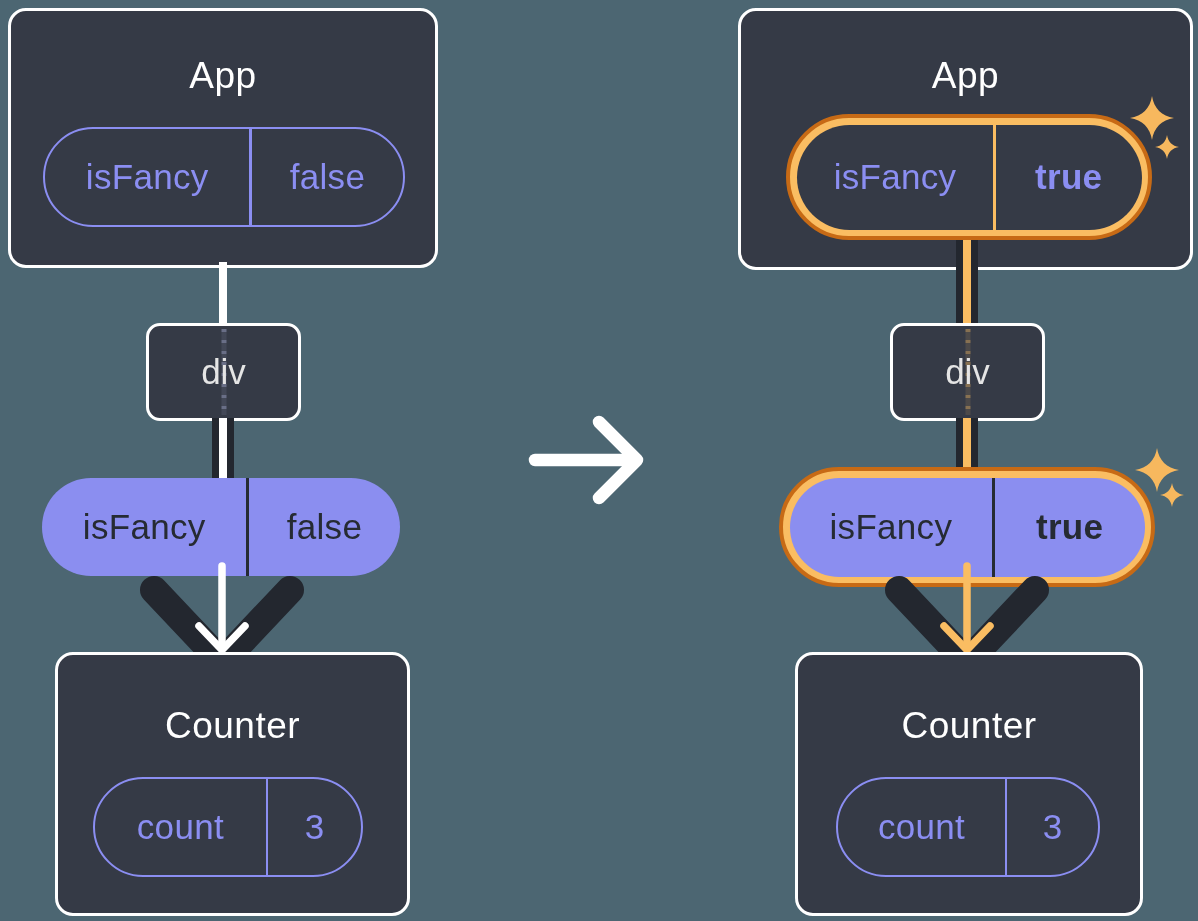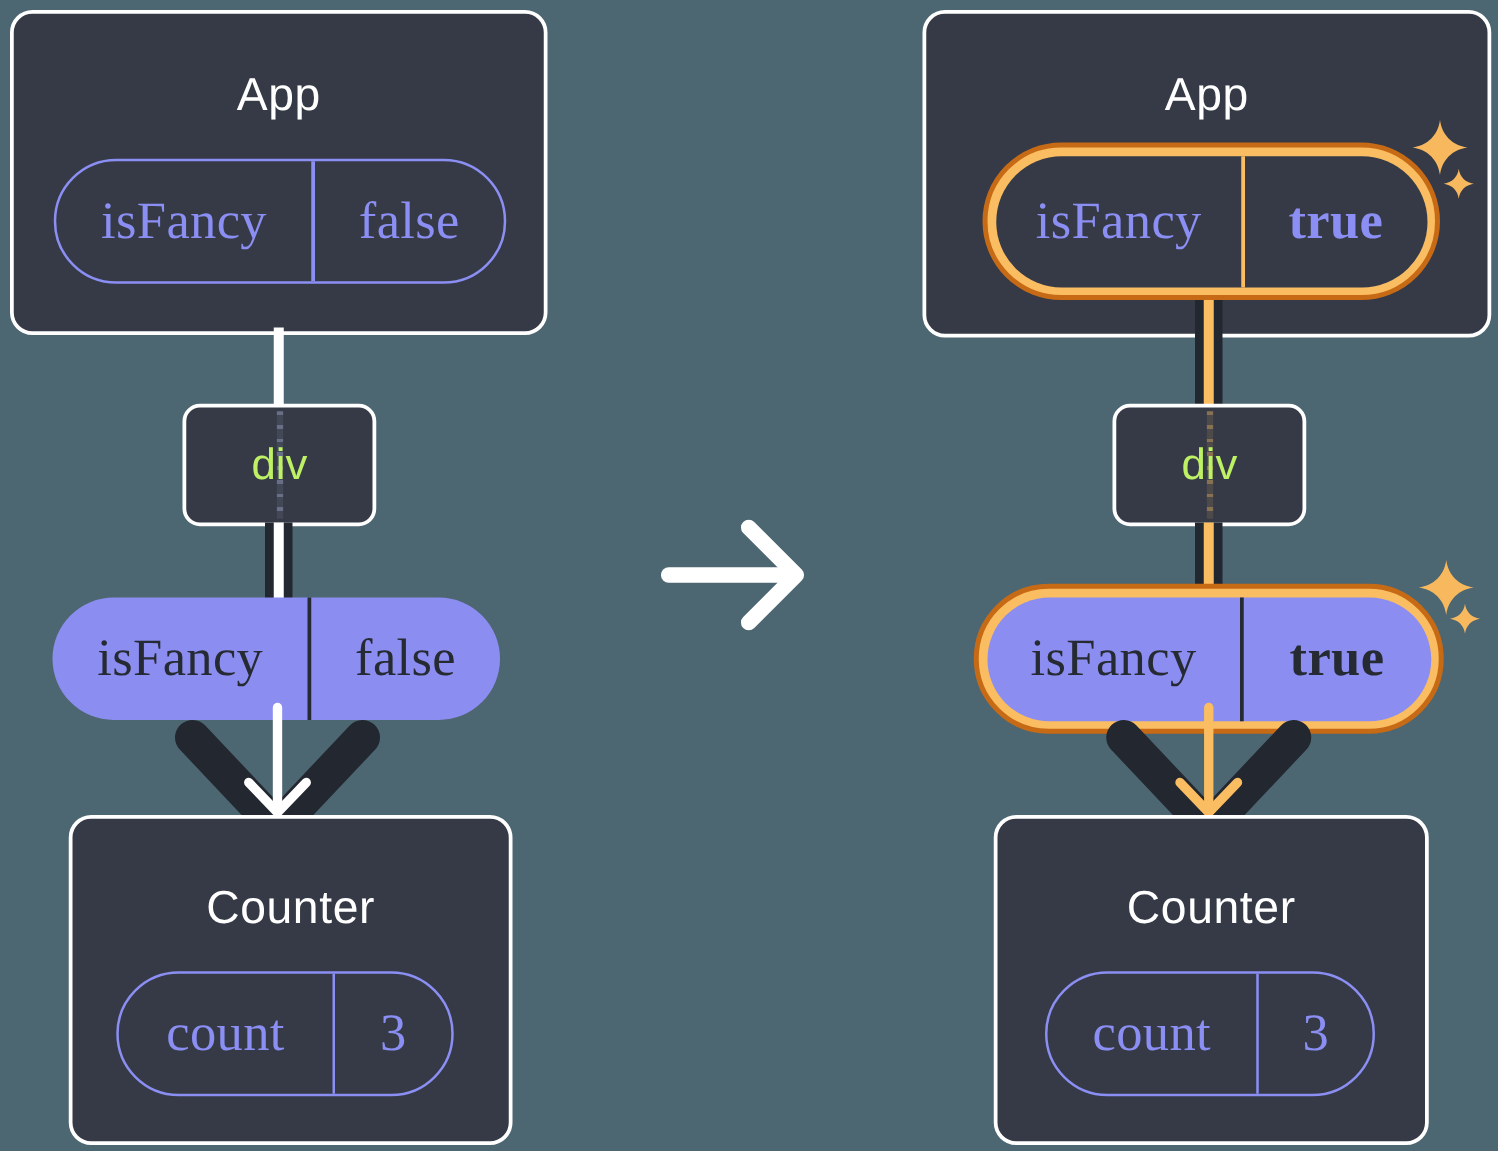--- a/index.html
+++ b/index.html
@@ -10,25 +10,25 @@
   .box{
     position:absolute;background:#353A46;border:3px solid #fff;
     border-radius:18px;box-sizing:border-box;
   }
   .title{
     position:absolute;left:0;right:0;text-align:center;color:#fff;
     font-size:37px;font-weight:500;letter-spacing:.5px;
   }
   .nodelabel{
     position:absolute;inset:0;display:flex;align-items:center;justify-content:center;
-    color:#bef264;font-size:35px;font-weight:500;
+    color:#e5e5e5;font-size:35px;font-weight:500;
   }
   .pill{
     position:absolute;display:flex;border-radius:60px;box-sizing:border-box;
-    font-size:42px;letter-spacing:.3px;font-family:Liberation Serif, serif;
+    font-size:35px;letter-spacing:.3px;
   }
   .outline{border:2.5px solid #8B8EF2;color:#8B8EF2;}
   .outline .divider{background:#8B8EF2;}
   .filled{background:#8B8EF0;color:#262B33;}
   .filled .divider{background:#262B33;}
   .cell{display:flex;align-items:center;justify-content:center;}
   .key{width:57.5%;}
   .val{width:42.5%;}
   .key-wide{width:64.8%;}
   .val-narrow{width:35.2%;}

